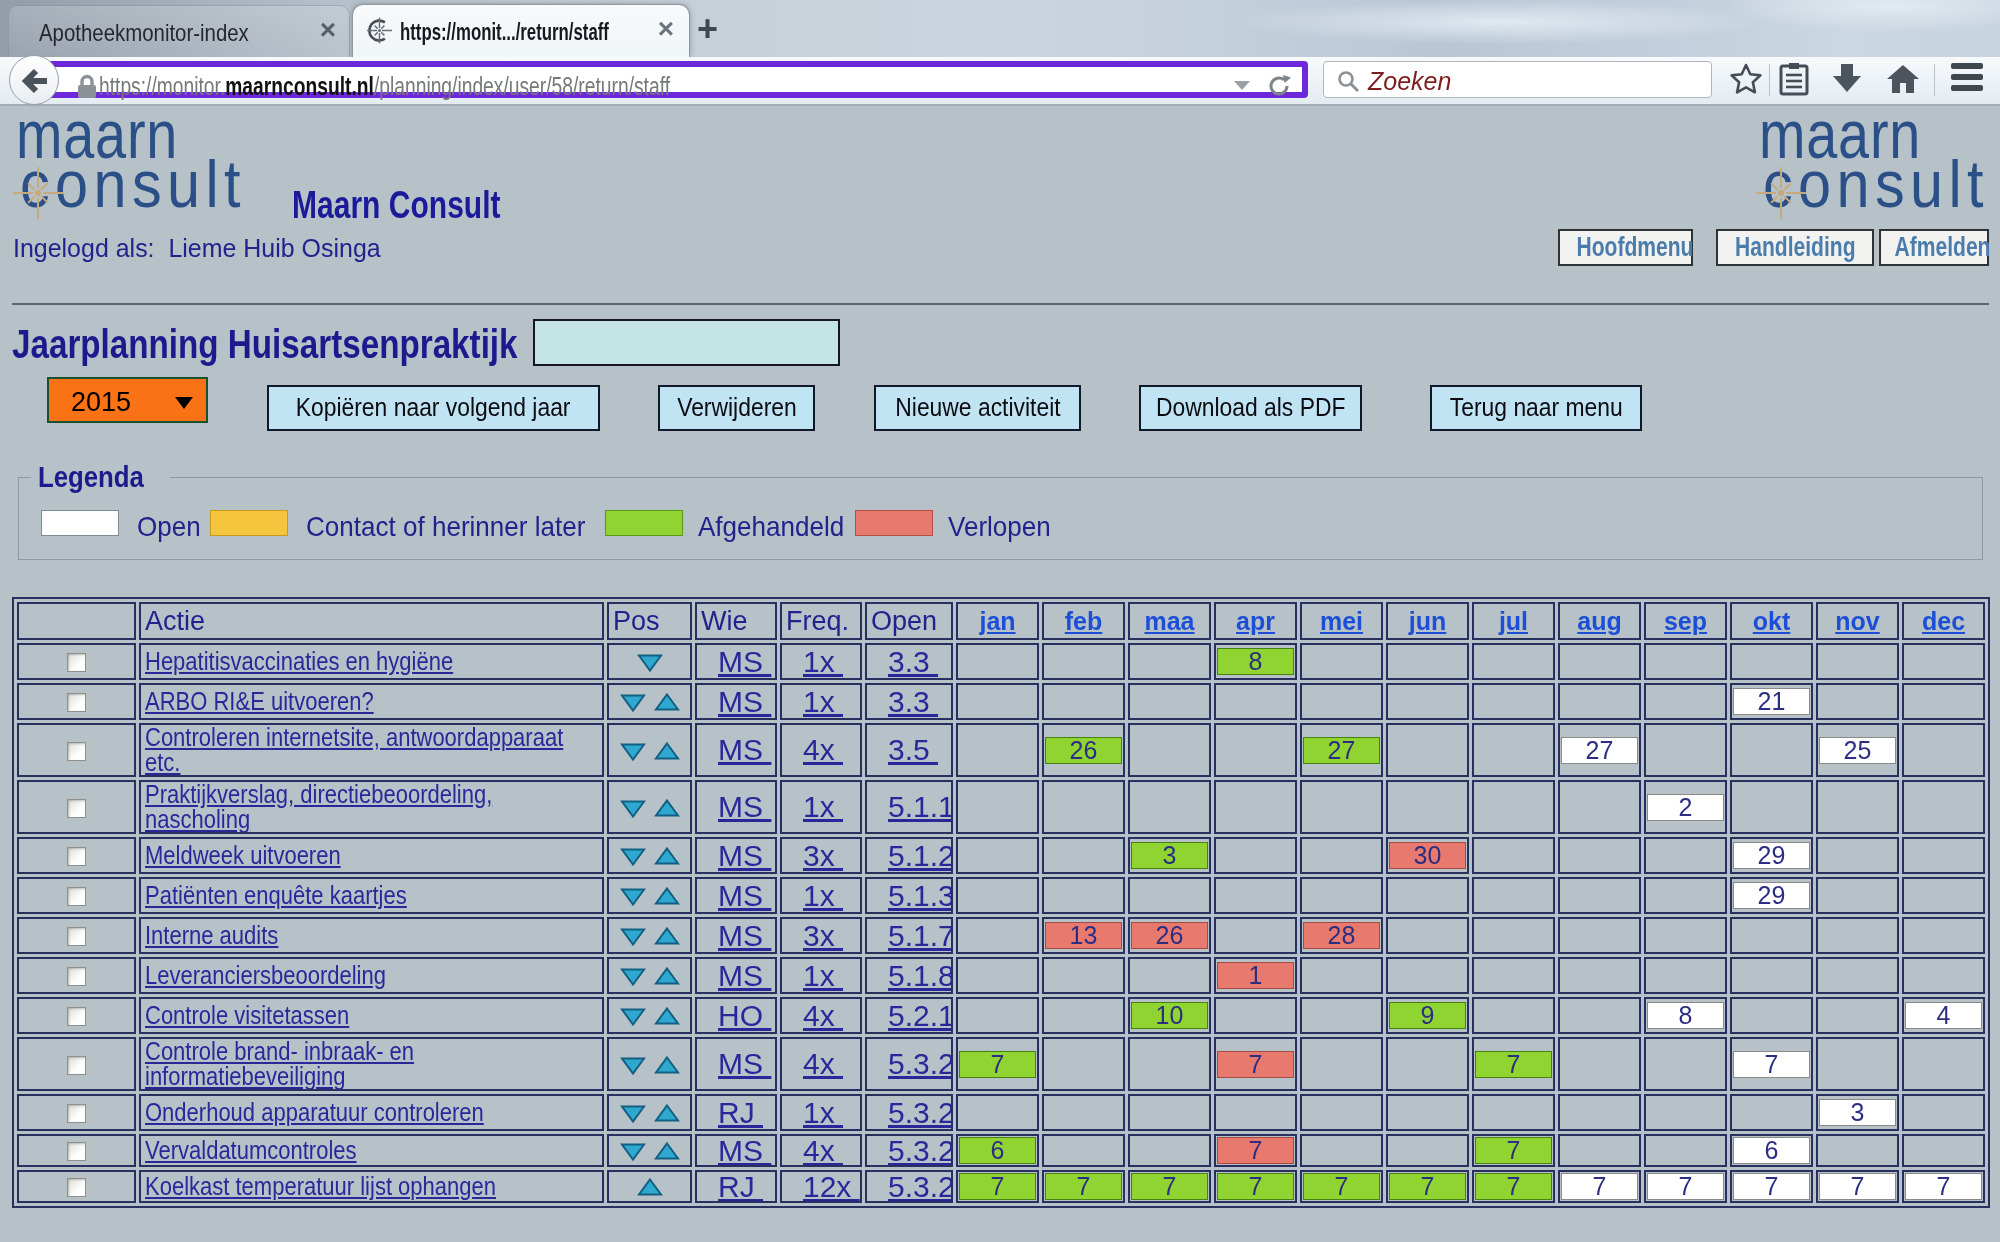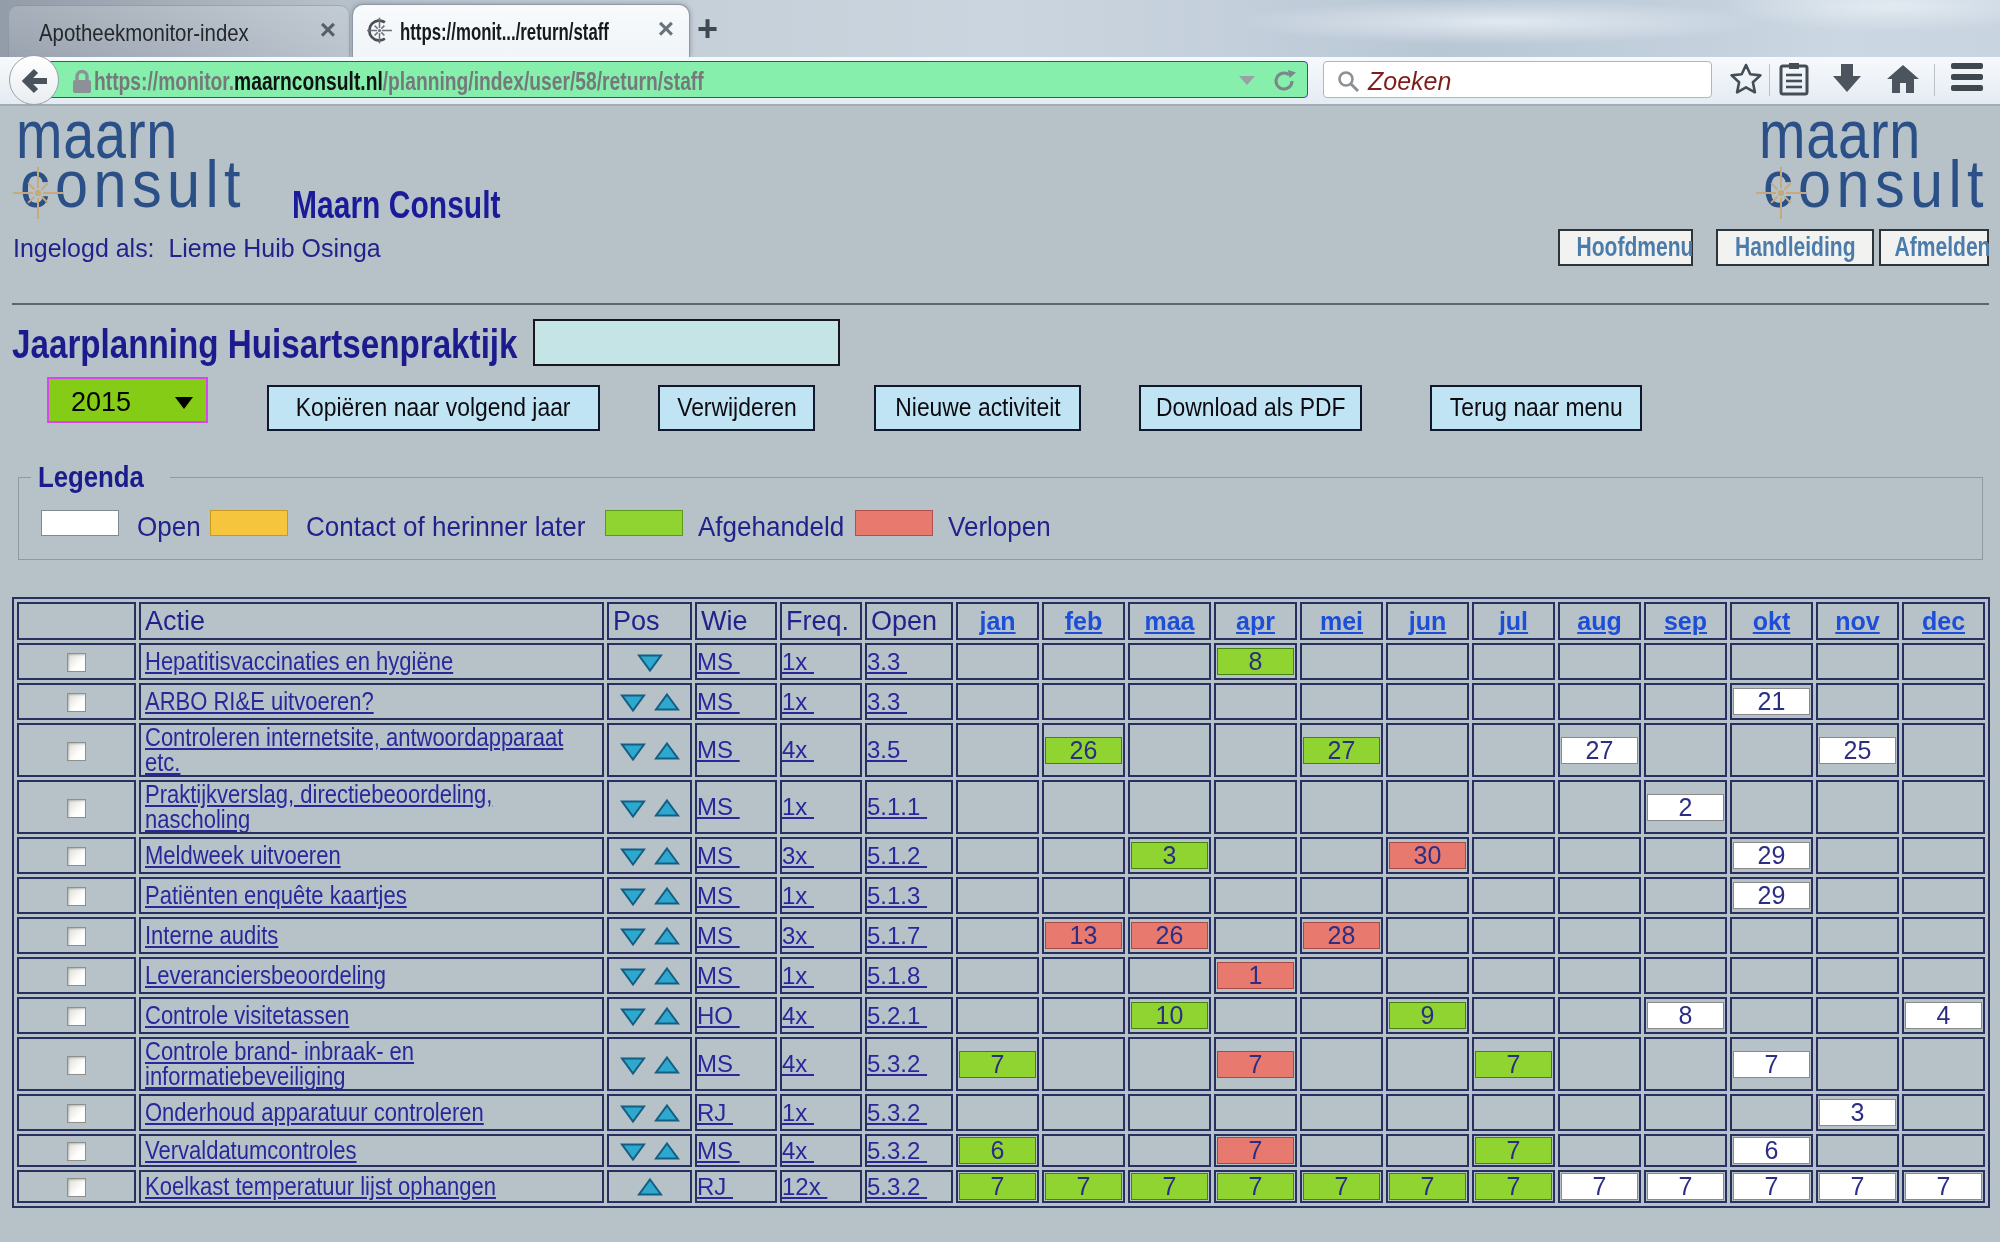--- a/index.html
+++ b/index.html
@@ -24,22 +24,22 @@
 .tab-active .t { position:absolute; left:47px; top:14px; font-size:23px; color:#15191d; font-weight:700;
   display:inline-block; transform:scaleX(.73); transform-origin:left; white-space:nowrap; }
 .tab-active .x { position:absolute; right:15px; top:8px; font-size:28px; color:#6a737c; font-weight:bold; }
 .newtab { position:absolute; left:697px; top:8px; font-size:36px; color:#3f474f; font-weight:bold; }
 
 #navbar { position:absolute; left:0; top:57px; width:2000px; height:49px;
   background:linear-gradient(#f7fafc,#e4ebf2); border-bottom:2px solid #a2acb4; }
 .backbtn { position:absolute; left:9px; top:55px; width:50px; height:50px; border-radius:50%;
   background:linear-gradient(#ffffff,#e9edf1); border:1px solid #98a0aa; z-index:5; }
 .backbtn svg { position:absolute; left:10px; top:10px; }
-.urlbar { position:absolute; left:34px; top:61px; width:1274px; height:37px; background:#86efac;
-  border:1px solid #6d28d9; border-radius:4px;font-weight:bold; }
+.urlbar { position:absolute; left:34px; top:61px; width:1274px; height:37px; background:#ffffff;
+  border:6px solid #6d28d9; border-radius:4px; }
 .urlbar .lock { position:absolute; left:36px; top:7px; }
 .urlbar .txt { position:absolute; left:59px; top:5px; font-size:25px; color:#76797c; white-space:nowrap;
   display:inline-block; transform:scaleX(.77); transform-origin:left; }
 .urlbar .txt b { color:#101214; }
 .urlbar .dd { position:absolute; right:52px; top:14px; width:0; height:0;
   border-left:8px solid transparent; border-right:8px solid transparent; border-top:9px solid #99a0a8; }
 .searchbar { position:absolute; left:1323px; top:61px; width:389px; height:37px; background:#fff;
   border:1px solid #aeb6bf; border-radius:4px; }
 .searchbar .mag { position:absolute; left:12px; top:7px; }
 .searchbar .ph { position:absolute; left:44px; top:5px; font-size:25px; font-style:italic; color:#7f1d1d; }
@@ -61,21 +61,21 @@
 
 .hr1 { position:absolute; left:12px; top:303px; width:1977px; height:2px; background:#5b6770; }
 
 .h-jaar { position:absolute; left:12px; top:322px; font-size:40px; font-weight:700; color:#1b1b8e;
   transform:scaleX(0.83); transform-origin:left; white-space:nowrap; }
 .inpbox { position:absolute; left:533px; top:319px; width:307px; height:47px; background:#c5e4e6; border:2px solid #16161c; }
 
 .ctl { position:absolute; top:385px; height:46px; border:2px solid #10182c; background:#c1e4f5;
   font-size:26px; color:#0b0b10; text-align:center; line-height:41px; white-space:nowrap; }
 .ctl span { display:inline-block; transform:scaleX(.88); transform-origin:center; }
-.sel { position:absolute; left:47px; top:377px; width:161px; height:46px; border:2px solid #d946ef; background:#84cc16; }
+.sel { position:absolute; left:47px; top:377px; width:161px; height:46px; border:2px solid #14532d; background:#f97316; }
 .sel .v { position:absolute; left:22px; top:8px; font-size:27px; color:#000; }
 .sel .a { position:absolute; right:13px; top:18px; width:0; height:0;
   border-left:9px solid transparent; border-right:9px solid transparent; border-top:12px solid #000; }
 
 fieldset.legend { position:absolute; left:18px; top:460px; width:1965px; height:100px;
   border:1px solid #8d9aa6; }
 fieldset.legend legend { margin-left:12px; padding:0 8px; font-size:30px; font-weight:700; color:#1b1b8e; transform:scaleX(.86); transform-origin:left; }
 .sw { position:absolute; width:78px; height:26px; border:1px solid #7e8a94; }
 .leg-txt { position:absolute; font-size:28px; color:#22228c; display:inline-block;
   transform:scaleX(.93); transform-origin:left; white-space:nowrap; }
@@ -86,21 +86,21 @@
   border:2px solid #28305f; }
 table.plan td { border:2px solid #28305f; overflow:hidden; line-height:27px; }
 table.plan td.hd { font-size:27px; color:#22228c; padding-left:4px; }
 table.plan td.mh { text-align:center; font-size:25px; font-weight:700; }
 table.plan td.mh a { color:#1d4ed8; text-decoration:underline; }
 table.plan a { color:#28289b; text-decoration:underline; }
 table.plan td.actie { font-size:25px; padding-left:4px; line-height:25px; vertical-align:middle; }
 table.plan td.actie a { display:block; transform:scaleX(.88); transform-origin:left center; white-space:nowrap; }
 table.plan td.cb { text-align:center; vertical-align:middle; }
 table.plan td.pos { text-align:center; vertical-align:middle; }
-table.plan td.lnk { font-size:24px; line-height:26px; padding-left:0; vertical-align:middle; }
+table.plan td.lnk { font-size:30px; line-height:26px; padding-left:21px; vertical-align:middle; }
 table.plan td.mc { text-align:center; vertical-align:middle; padding:1px; }
 .chk { display:inline-block; width:19px; height:19px; background:linear-gradient(135deg,#dcdcd6,#ffffff 65%);
   border:1px solid #90908a; box-shadow:inset 1px 1px 2px rgba(0,0,0,.22); vertical-align:middle; }
 .blk { width:100%; height:100%; font-size:25px; line-height:25px; color:#2b2e83; display:flex; align-items:center; justify-content:center; }
 .blk.g { background:#8fd431; border:1px solid #46820f; }
 .blk.w { background:#ffffff; border:1px solid #8a8a8a; }
 .blk.r { background:#e8796e; border:1px solid #a84a42; }
 .ar { vertical-align:middle; margin:0 4px; }
 </style></head>
 <body>

